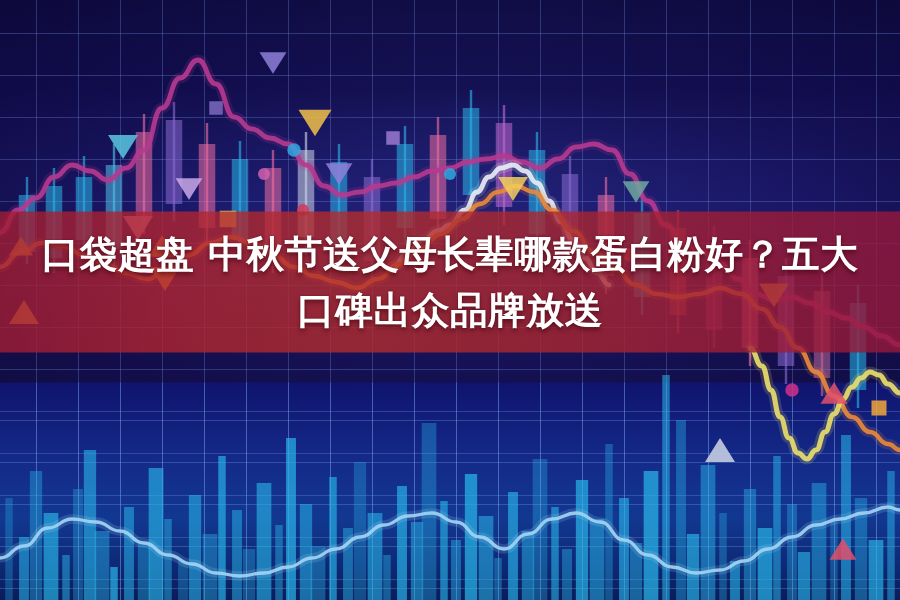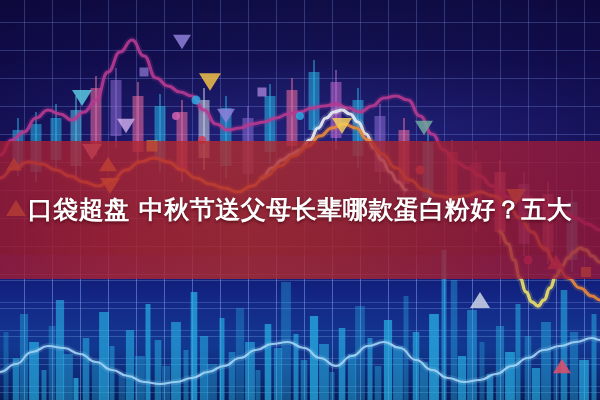--- a/index.html
+++ b/index.html
@@ -38,21 +38,21 @@
     position:absolute;top:255px;left:0;right:0;bottom:0;
     background-image:
       linear-gradient(to right, rgba(140,190,245,.26) 1px, transparent 1px),
       linear-gradient(to bottom, rgba(140,190,245,.26) 1px, transparent 1px);
     background-size:28px 28px;
     background-position:-4px -3px;
   }
   svg.layer{overflow:visible;}
   
   #band{
-    position:absolute;left:0;right:0;top:141px;height:138px;
+    position:absolute;left:0;right:0;top:141px;height:94px;
     background:linear-gradient(90deg,
        rgba(160,28,52,.80) 0%,
        rgba(176,36,48,.80) 18%,
        rgba(178,44,44,.80) 40%,
        rgba(170,38,46,.80) 62%,
        rgba(158,28,54,.80) 85%,
        rgba(150,24,58,.80) 100%);
     mix-blend-mode:normal;
   }
   #band-inner{
@@ -242,16 +242,17 @@
         <polygon points="470,308 490,308 480,292" fill="#cfd6e6" opacity=".85"></polygon>
         <polygon points="553,373.2 571,373.2 562,358.8" fill="#e0506a" opacity=".85"></polygon>
         <rect x="257.5" y="87.5" width="9" height="9" fill="#9a7ad0" opacity=".85"></rect>
         <rect x="139.5" y="67.5" width="9" height="9" fill="#7a6ac0" opacity=".85"></rect>
       </g>
   </svg>
 
   <div id="band">
     <div id="band-inner">
       <div class="headline">口袋超盘 中秋节送父母长辈哪款蛋白粉好？五大</div>
+      <div class="headline">口碑出众品牌放送</div>
     </div>
   </div>
 
 </div>
 
 </body></html>

